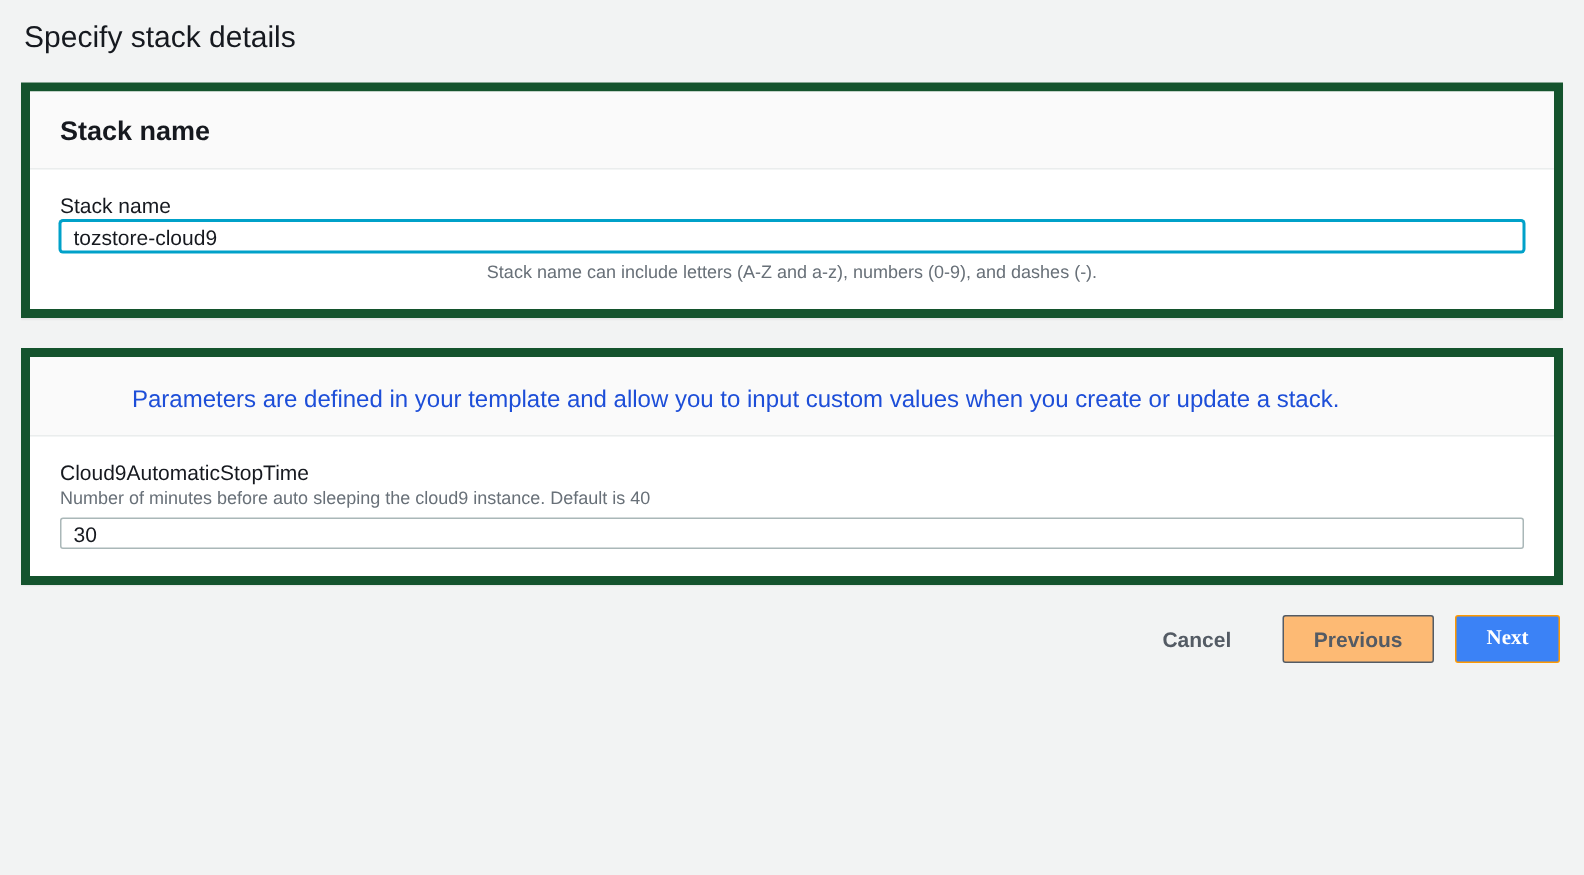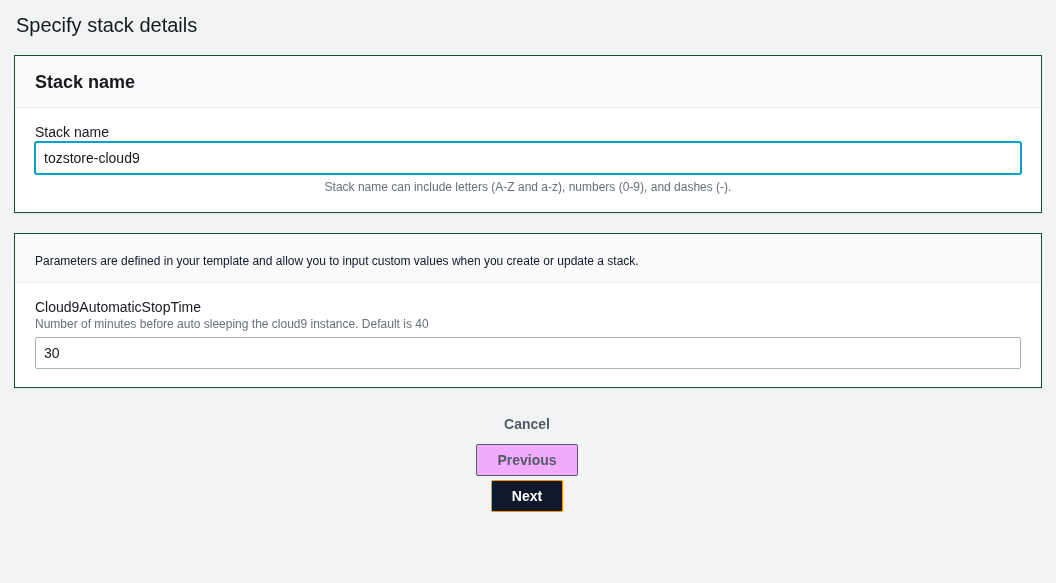--- a/index.html
+++ b/index.html
@@ -13,38 +13,39 @@
     }
     h1.page-title {
       font-size: 20px;
       font-weight: 400;
       color: #16191f;
       margin-bottom: 18px;
       padding-left: 2px;
     }
     .panel {
       background: #ffffff;
-      border: 1px solid #14532d;
+      border: 6px solid #14532d;
       box-shadow: 0 1px 1px rgba(0,0,0,0.05);
       margin-bottom: 20px;
     }
     .panel-header {
       padding: 16px 20px 14px 20px;
       border-bottom: 1px solid #eaeded;
       background: #fafafa;
     }
     .panel-header h2 {
       font-size: 18px;
       font-weight: 700;
       color: #16191f;
     }
     .panel-header .panel-desc {
-      font-size: 12px;
-      color: #0f172a;
+      font-size: 16px;
+      color: #1d4ed8;
       margin-top: 4px;
+      margin-left: 48px;
     }
     .panel-body {
       padding: 16px 20px 18px 20px;
     }
     .form-field {
       margin-bottom: 18px;
     }
     .form-field:last-child { margin-bottom: 0; }
     .field-label {
       font-size: 14px;
@@ -65,59 +66,59 @@
     }
     input.text-input {
       width: 100%;
       padding: 6px 8px;
       font-size: 14px;
       border: 1px solid #aab7b8;
       border-radius: 2px;
       color: #16191f;
       outline: none;
       background: #fff;
-      height: 32px;
+      height: 21px;
     }
     input.text-input.focused {
       border: 1px solid #00a1c9;
       box-shadow: 0 0 0 1px #00a1c9;
     }
     .footer-actions {
       display: flex;
       justify-content: flex-end;
       align-items: center;
-      gap: 4px;
+      gap: 14px;
       margin-top: 4px;
       padding-right: 2px;
-      flex-direction: column;
     }
     .btn {
       font-size: 14px;
       padding: 6px 20px;
       border-radius: 2px;
       cursor: pointer;
       font-weight: 700;
       height: 32px;
       line-height: 18px;
     }
     .btn-link {
       background: transparent;
       border: none;
       color: #545b64;
       font-weight: 700;
     }
     .btn-outline {
-      background: #f0abfc;
+      background: #fdba74;
       border: 1px solid #545b64;
       color: #545b64;
     }
     .btn-primary {
-      background: #0f172a;
+      background: #3b82f6;
       border: 1px solid #ff9900;
       color: #ffffff;
+      font-family: Liberation Serif, serif;
     }
   </style>
 </head>
 <body>
 
 <h1 class="page-title">Specify stack details</h1>
 
 <div class="panel">
   <div class="panel-header">
     <h2>Stack name</h2>

